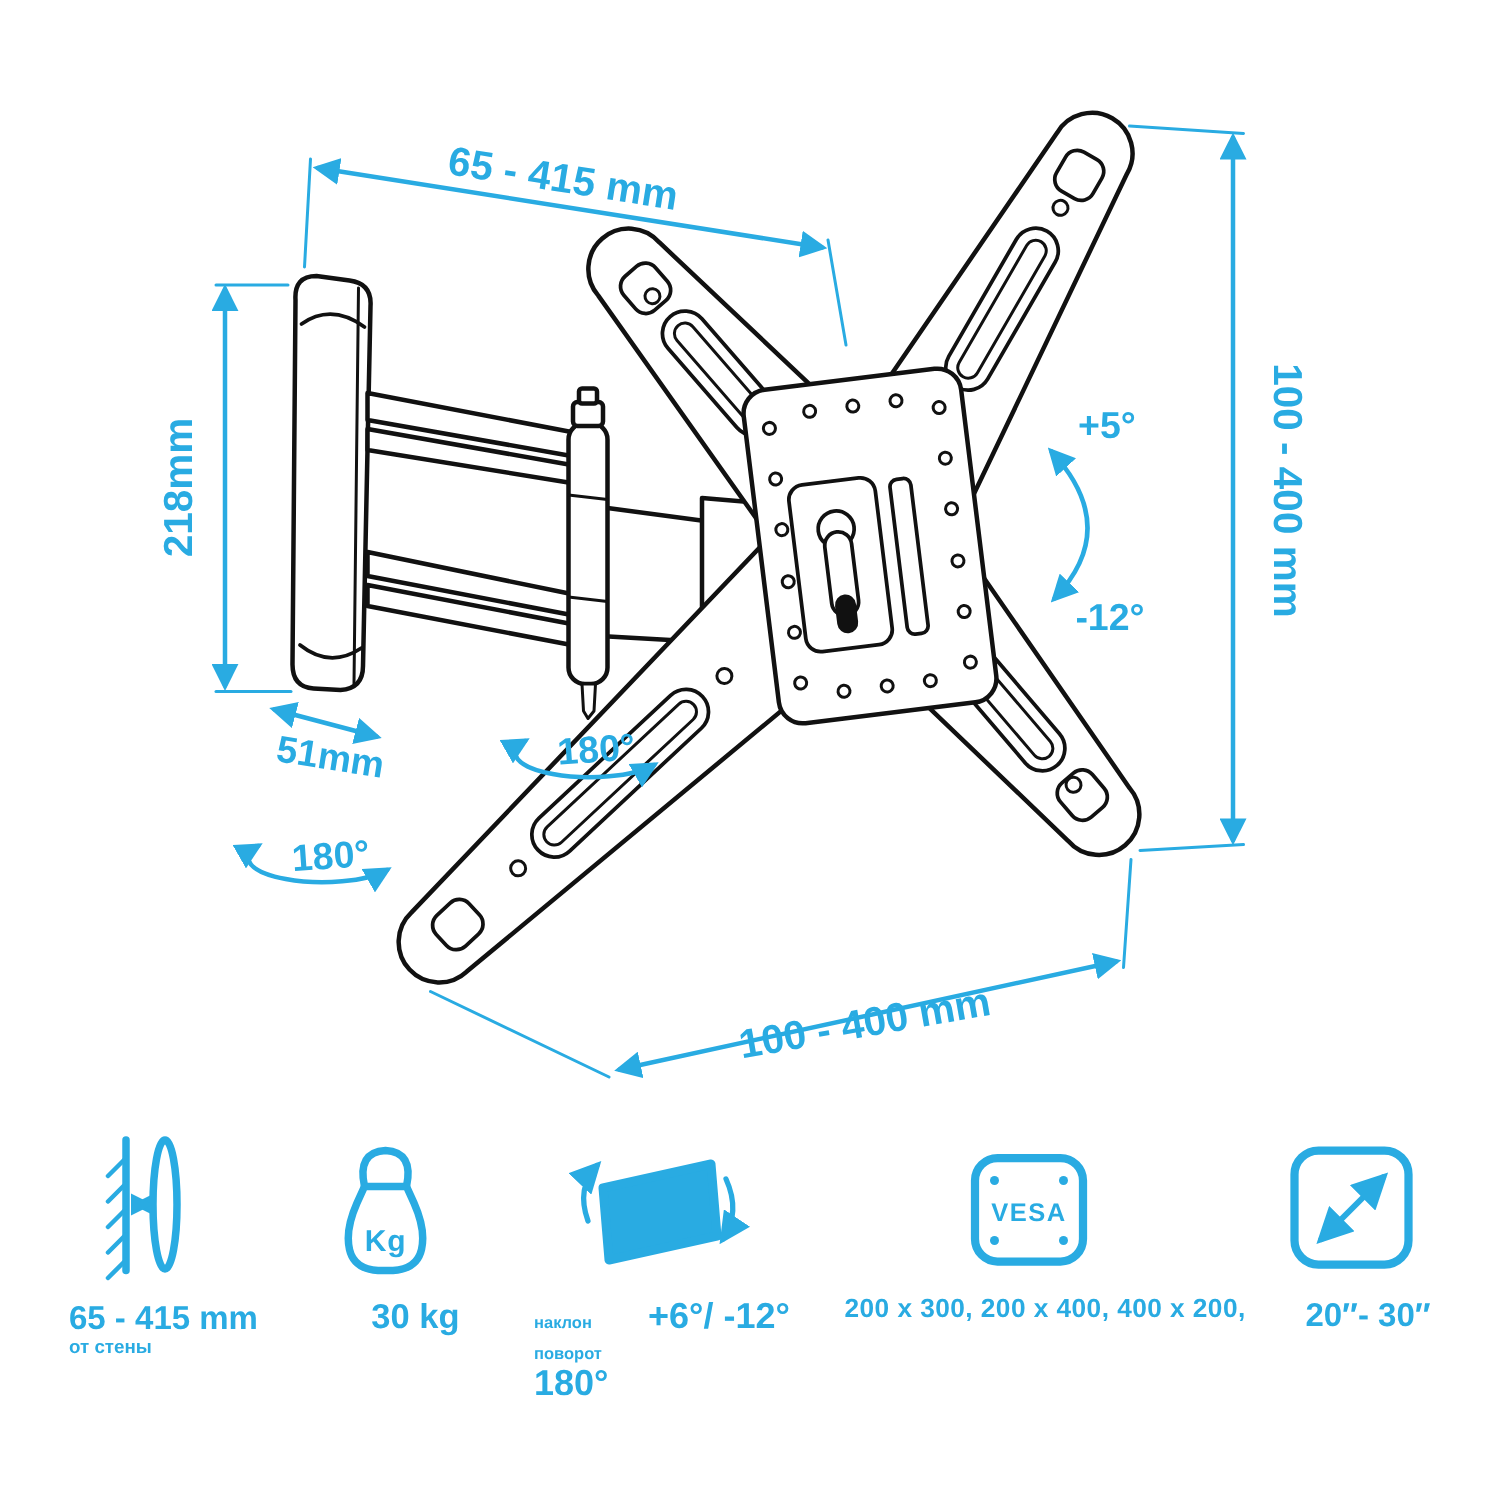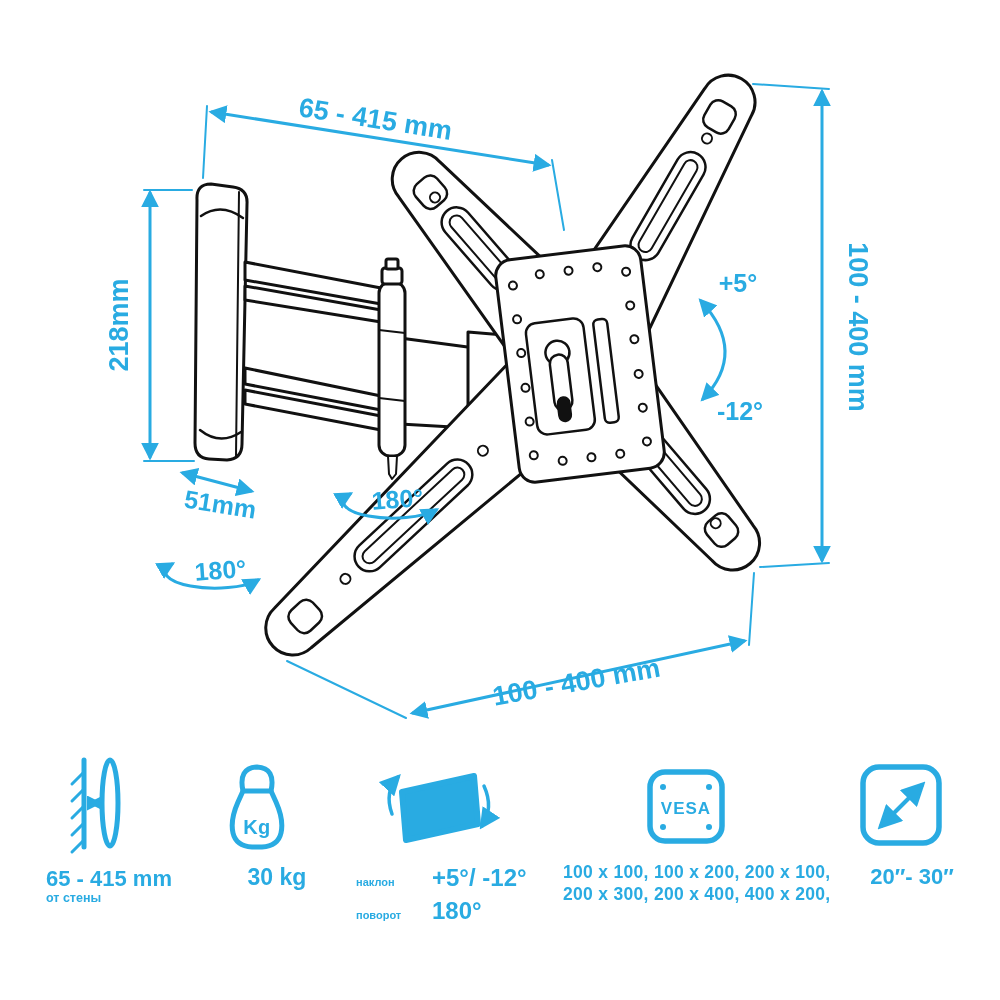--- a/index.html
+++ b/index.html
@@ -9,21 +9,21 @@
   .dim{font:bold 27px "Liberation Sans",sans-serif;fill:#29abe2;}
   .dim-small{font:bold 25px "Liberation Sans",sans-serif;fill:#29abe2;}
   .icon-text{font:bold 20px "Liberation Sans",sans-serif;fill:#29abe2;letter-spacing:.5px;}
   .vesa-text{font:bold 17px "Liberation Sans",sans-serif;fill:#29abe2;letter-spacing:1px;}
   .spec{position:absolute;color:#29abe2;font-weight:bold;}
   .wall-value{left:46px;top:866px;font-size:22px;}
   .wall-note{left:46px;top:891px;font-size:12.5px;}
   .weight-value{left:234px;top:864px;width:86px;text-align:center;font-size:23px;}
   .tilt-rows{left:356px;top:864px;width:190px;}
   .tilt-row{display:flex;align-items:baseline;}
-  .tilt-row + .tilt-row{margin-top:5px;}
+  .tilt-row + .tilt-row{margin-top:5px;flex-direction:column;}
   .tilt-label{font-size:11px;width:76px;flex:none;}
   .tilt-value{font-size:24px;}
   .vesa-sizes{left:563px;top:862px;width:300px;font-size:17.5px;line-height:21.5px;letter-spacing:.3px;}
   .diag-value{left:852px;top:864px;width:120px;text-align:center;font-size:22px;}
 </style>
 </head>
 <body>
 
 <div class="stage">
 
@@ -213,28 +213,27 @@
 </svg>
 
 <div class="spec wall-value">65 - 415 mm</div>
 <div class="spec wall-note">от стены</div>
 
 <div class="spec weight-value">30 kg</div>
 
 <div class="spec tilt-rows">
   <div class="tilt-row">
     <span class="tilt-label">наклон</span>
-    <span class="tilt-value">+5°/ -12°</span>
+    <span class="tilt-value">+6°/ -12°</span>
   </div>
   <div class="tilt-row">
     <span class="tilt-label">поворот</span>
     <span class="tilt-value">180°</span>
   </div>
 </div>
 
 <div class="spec vesa-sizes">
-  <div>100 x 100, 100 x 200, 200 x 100,</div>
   <div>200 x 300, 200 x 400, 400 x 200,</div>
 </div>
 
 <div class="spec diag-value">20″- 30″</div>
 
 </div>
 
 </body></html>

